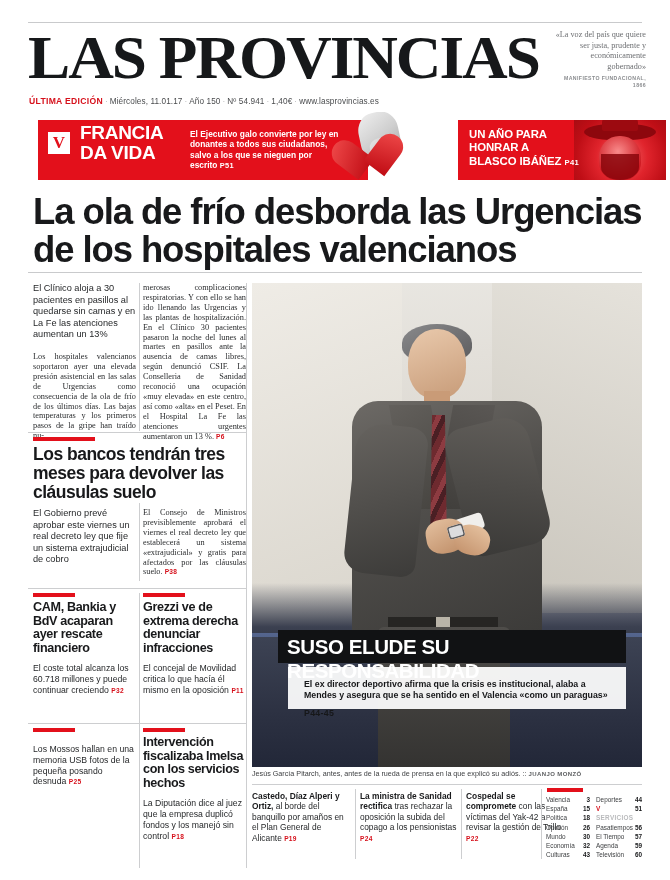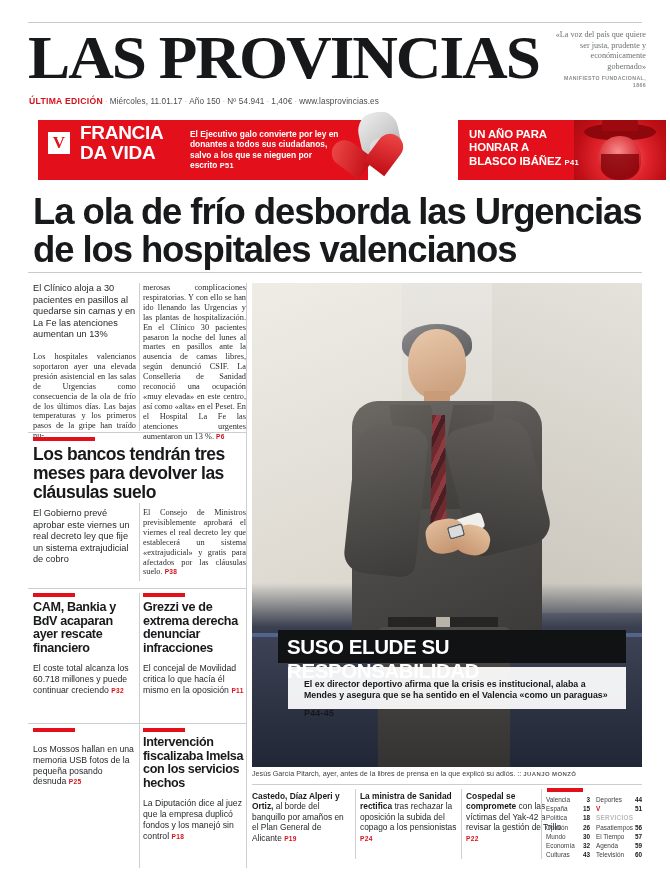--- a/index.html
+++ b/index.html
@@ -448,21 +448,21 @@
     </div>
     <div class="ph-sub-bar">
       <span>
           <span>El ex director deportivo afirma que la crisis es institucional, alaba a Mendes y asegura que se ha sentido en el Valencia «como un paraguas»</span> 
           <span class="pgref">P44-45</span>
         </span>
     </div>
   </div>
 
   <div class="photo-credit">
-    <span>Jesús García Pitarch, ayer, antes de la libres de prensa en la que explicó su adiós. ::</span>
+    <span>Jesús García Pitarch, antes, antes de la rueda de prensa en la que explicó su adiós. ::</span>
     <span class="ag">JUANJO MONZÓ</span>
   </div>
 
   <div class="hrule" style="left:252px; top:784px; width:390px;"></div>
 
   <div class="bb" style="left:252px; top:791px;">
     <b>Castedo, Díaz Alperi y Ortiz,</b><span> al borde del banquillo por amaños en el Plan General de Alicante</span>
     <span class="pgref">P19</span>
   </div>
   <div class="bb" style="left:360px; top:791px;">

